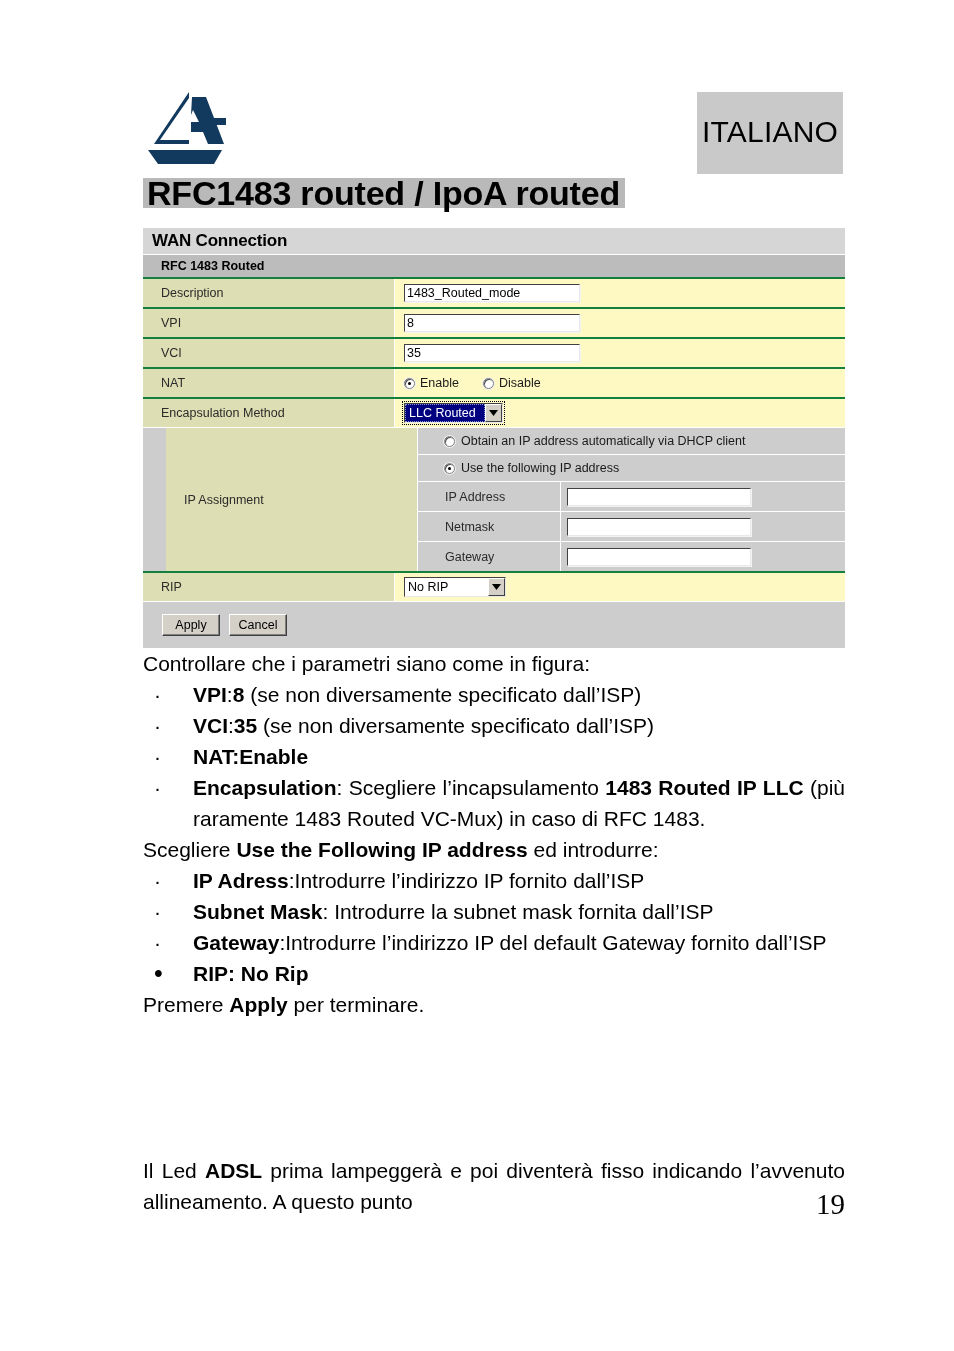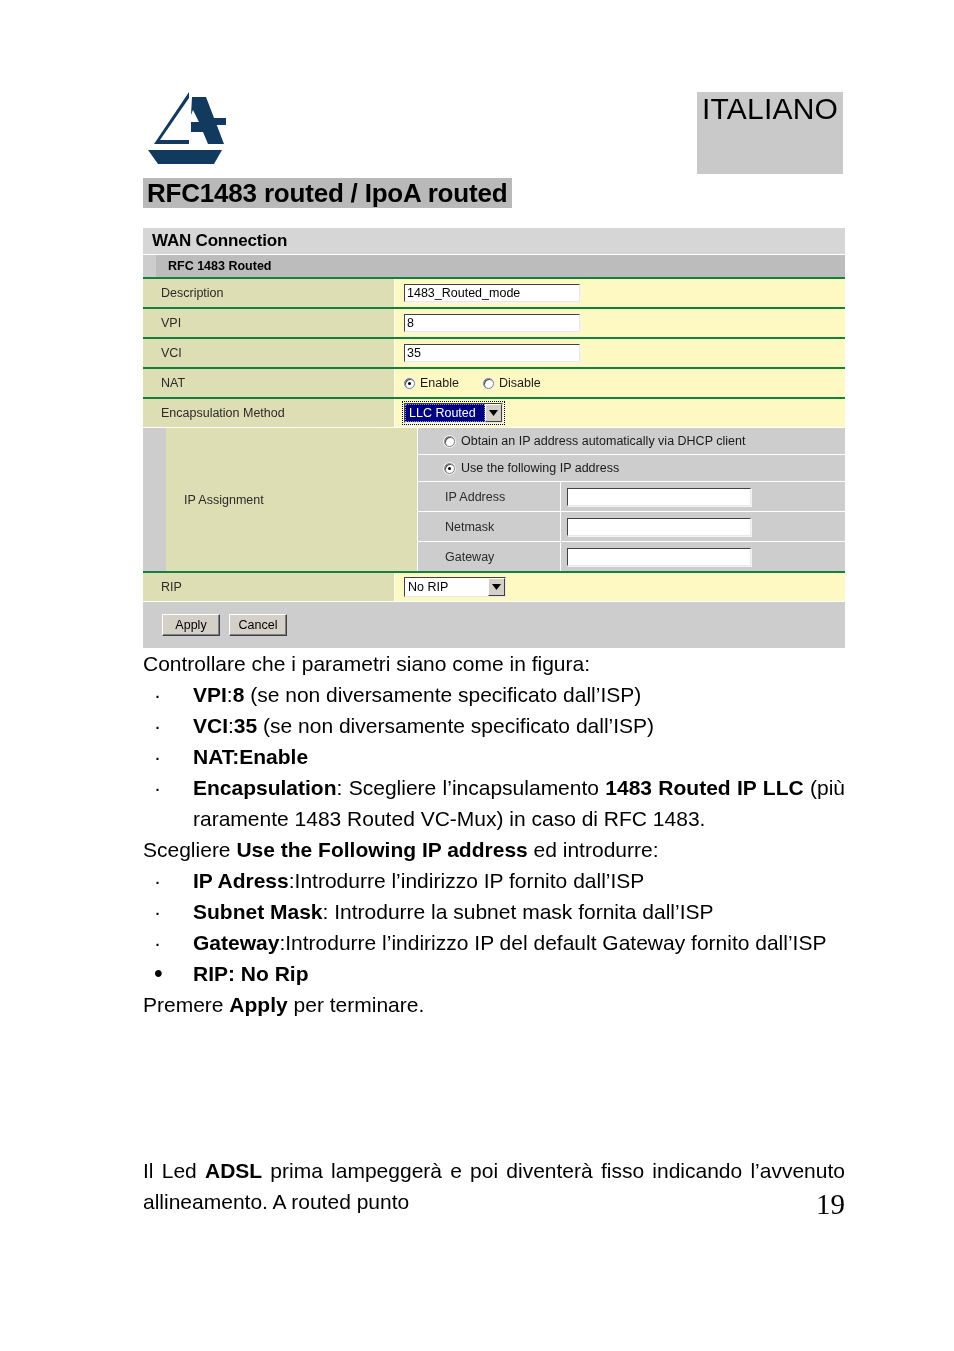--- a/index.html
+++ b/index.html
@@ -34,39 +34,39 @@
   .logo svg { display: block; }
 
   .lang-badge {
     position: absolute;
     left: 697px;
     top: 92px;
     width: 146px;
     height: 82px;
     background: #c9c9c9;
     display: flex;
-    align-items: flex-start;
+    align-items: center;
     justify-content: center;
     box-sizing: border-box;
     padding-bottom: 2px;
   }
   .lang-badge span {
     font-size: 30px;
     line-height: 34px;
     letter-spacing: 0.2px;
     color: #000;
   }
 
   .doc-title {
     position: absolute;
     left: 143px;
     top: 178px;
     height: 30px;
     background: #b9b9b9;
-    font-size: 26px;
+    font-size: 34px;
     font-weight: bold;
     line-height: 30px;
     padding: 0 5px 0 4px;
     white-space: nowrap;
     letter-spacing: -0.2px;
   }
 
   
   .panel {
     position: absolute;
@@ -87,25 +87,24 @@
     font-size: 17px;
     font-weight: bold;
     color: #000;
     letter-spacing: -0.2px;
   }
   .panel-sub {
     height: 22px;
     background: #bcbcbc;
     display: flex;
     align-items: center;
-    padding-left: 12px;
+    padding-left: 18px;
     font-size: 12.5px;
     font-weight: bold;
     color: #000;
-    margin-left: 13px;
   }
 
   .rows { background: #cdcdcd; }
 
   .frow {
     display: flex;
     border-top: 2px solid #15803d;
     min-height: 28px;
   }
   .fcell-label {
@@ -544,17 +543,17 @@
 
     <div class="bullet-item">
       <span class="bullet-mark big">•</span>
       <span class="bullet-text noj"><b>RIP: No Rip</b></span>
     </div>
 
     <p class="para noj"><span>Premere </span><b>Apply</b><span> per terminare.</span></p>
 
   </div>
 
-  <p class="tail-para"><span>Il Led </span><b>ADSL</b><span> prima lampeggerà e poi diventerà fisso indicando l’avvenuto allineamento. A routed punto</span></p>
+  <p class="tail-para"><span>Il Led </span><b>ADSL</b><span> prima lampeggerà e poi diventerà fisso indicando l’avvenuto allineamento. A questo punto</span></p>
 
   <div class="page-number">19</div>
 
 </div>
 
 </body></html>

